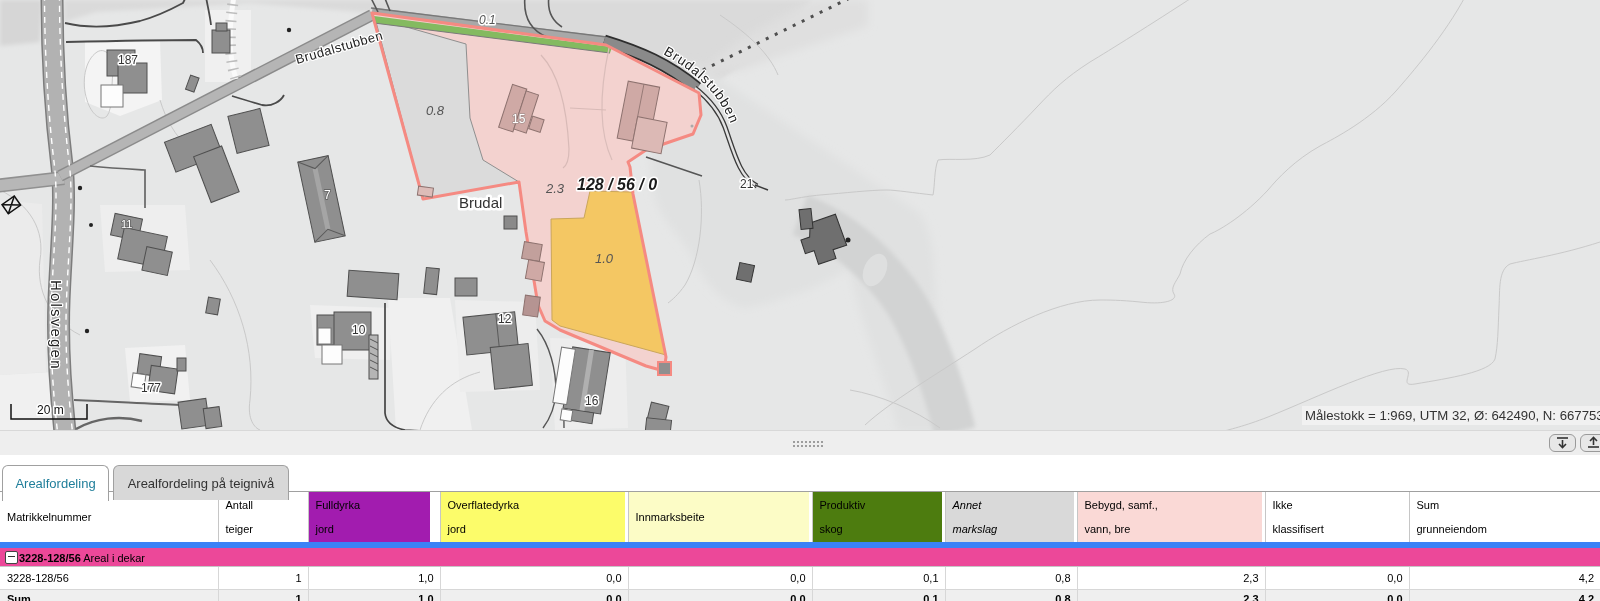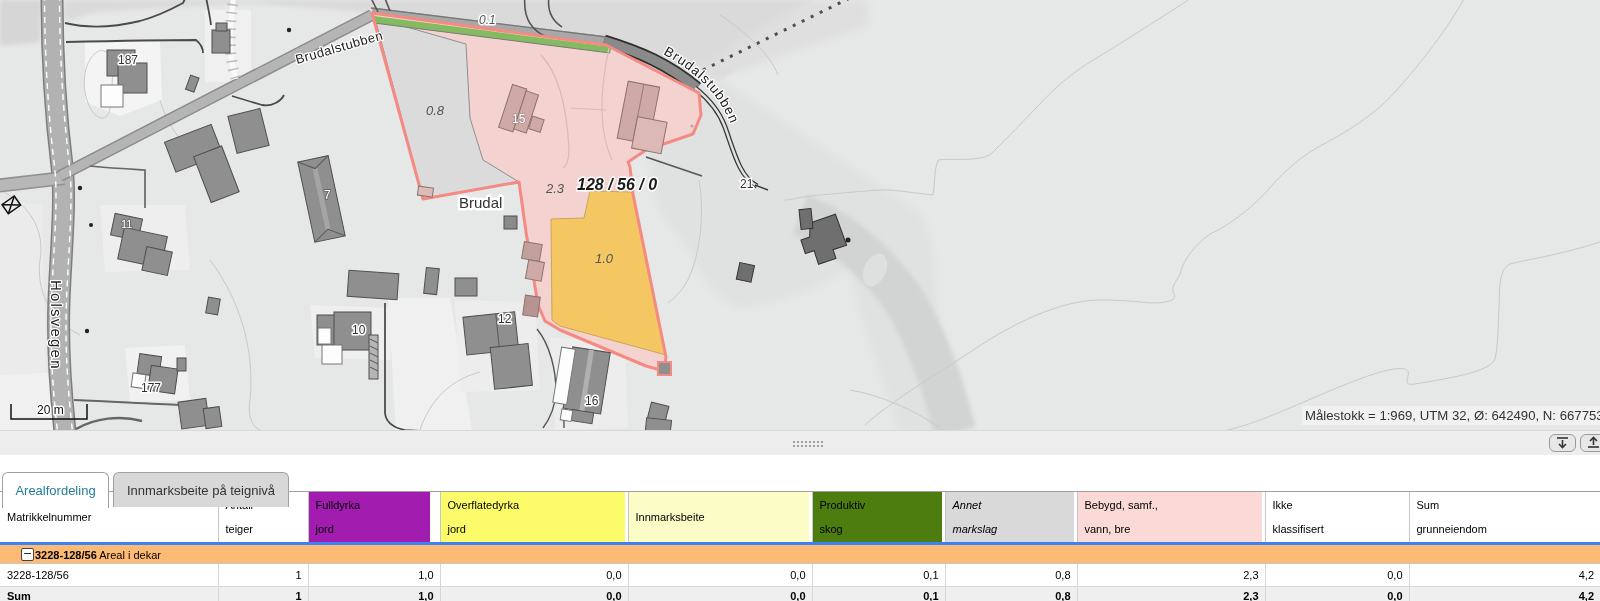--- a/index.html
+++ b/index.html
@@ -5,29 +5,29 @@
   html,body{margin:0;padding:0;}
   body{width:1600px;height:601px;overflow:hidden;font-family:"Liberation Sans",sans-serif;background:#fff;}
   .map{position:relative;width:1600px;height:430px;background:#e7e7e7;overflow:hidden;}
   .splitbar{position:relative;width:1600px;height:25px;background:#eeeeee;border-top:1px solid #d8d8d8;box-sizing:border-box;}
   .dots{position:absolute;left:792px;top:9px;width:31px;height:8px;
     background-image:radial-gradient(circle,#9d9d9d 1px,transparent 1.2px);
     background-size:4px 4px;}
   .sbtn{position:absolute;top:3px;width:27px;height:18px;border:1px solid #9a9a9a;border-radius:6px;background:#e7e7e7;box-sizing:border-box;}
   .tabs{position:relative;width:1600px;height:37px;background:#ffffff;box-sizing:border-box;}
   .tabs .baseline{position:absolute;left:0;bottom:0;width:1600px;height:1px;background:#a0a0a0;}
-  .tab{position:absolute;top:17px;height:35px;line-height:35px;text-align:center;font-size:13px;
+  .tab{position:absolute;top:10px;height:35px;line-height:35px;text-align:center;font-size:13px;
        border:1px solid #a0a0a0;border-bottom:none;border-radius:6px 6px 0 0;box-sizing:border-box;}
   .tab1{left:2px;width:107px;background:#fff;color:#1f7e9a;height:36px;z-index:2;}
   .tab2{left:113px;width:176px;background:#d8d8d8;color:#333;}
   table.t{border-collapse:collapse;table-layout:fixed;width:1600px;font-size:11px;color:#000;}
   table.t td{padding:0 6px 0 7px;overflow:hidden;white-space:nowrap;}
   tr.hdr td{height:50px;vertical-align:middle;border-left:1px solid #c6c6c6;padding-top:0;line-height:24px;}
   tr.hdr td:first-child{border-left:none;}
-  tr.grp td{height:18px;background:#fdba74;border-top:3px solid #3b82f6;border-bottom:1px solid #c6c6c6;padding-left:21px;}
+  tr.grp td{height:18px;background:#ec4899;border-top:6px solid #3b82f6;border-bottom:1px solid #c6c6c6;padding-left:5px;}
   tr.r1 td{height:22px;border-bottom:1px solid #d7d7d7;border-left:1px solid #d7d7d7;}
   tr.r1 td:first-child{border-left:none;}
   tr.sum td{height:17px;background:#efefef;font-weight:bold;border-left:1px solid #d7d7d7;}
   tr.sum td:first-child{border-left:none;}
   .num{text-align:right;}
   .co{background:#a21caf;} .cy{background:#fcfc6a;} .cp{background:#fcfcc6;}
   .cg{background:#4d7c0f;margin-left:28px;} .cgr{background:#d9d9d9;font-style:italic;} .cpi{background:#fad9d6;margin-left:20px;}
   tr.hdr td.cy,tr.hdr td.cp,tr.hdr td.cg,tr.hdr td.cgr,tr.hdr td.cpi{box-shadow:inset -3px 0 0 #fff;}
   tr.hdr td.co{box-shadow:inset -10px 0 0 #fff;}
   .minus{display:inline-block;width:11px;height:11px;border:1px solid #444;border-radius:2px;background:#fff;position:relative;vertical-align:-2px;margin-right:1px;}
@@ -308,21 +308,21 @@
           <path d="M 7,12 L 18,12"></path>
           <path d="M 12.5,10 L 12.5,3"></path>
           <path d="M 9,6 L 12.5,2.5 L 16,6"></path>
         </g>
       </svg>
   </div>
 </div>
 <div class="tabs">
   <div class="baseline"></div>
   <div class="tab tab1">Arealfordeling</div>
-  <div class="tab tab2">Innmarksbeite på teignivå</div>
+  <div class="tab tab2">Arealfordeling på teignivå</div>
 </div>
 <table class="t">
   <colgroup>
     <col style="width:218px">
       <col style="width:90px">
       <col style="width:132px">
       <col style="width:188px">
       <col style="width:184px">
       <col style="width:133px">
       <col style="width:132px">

